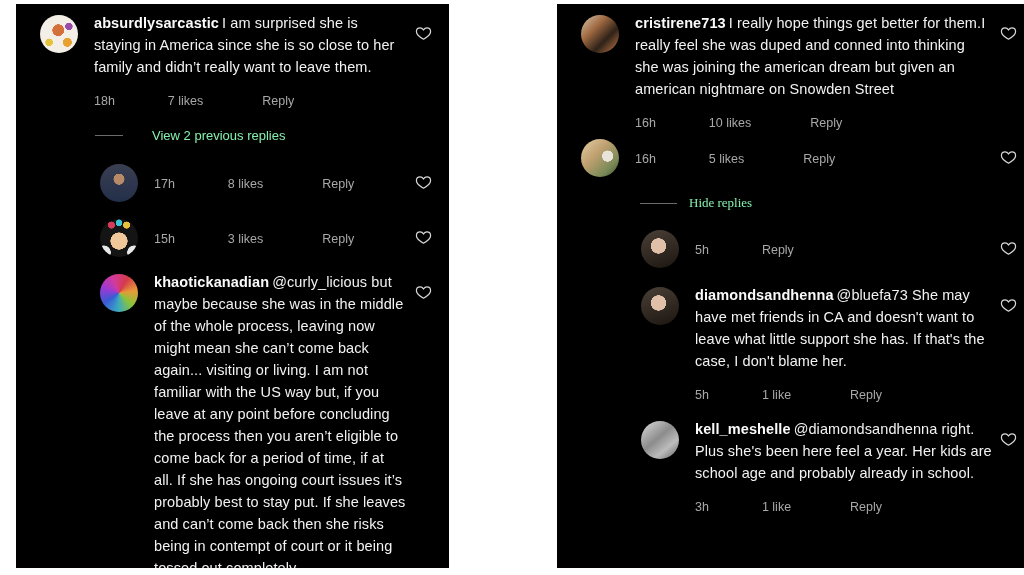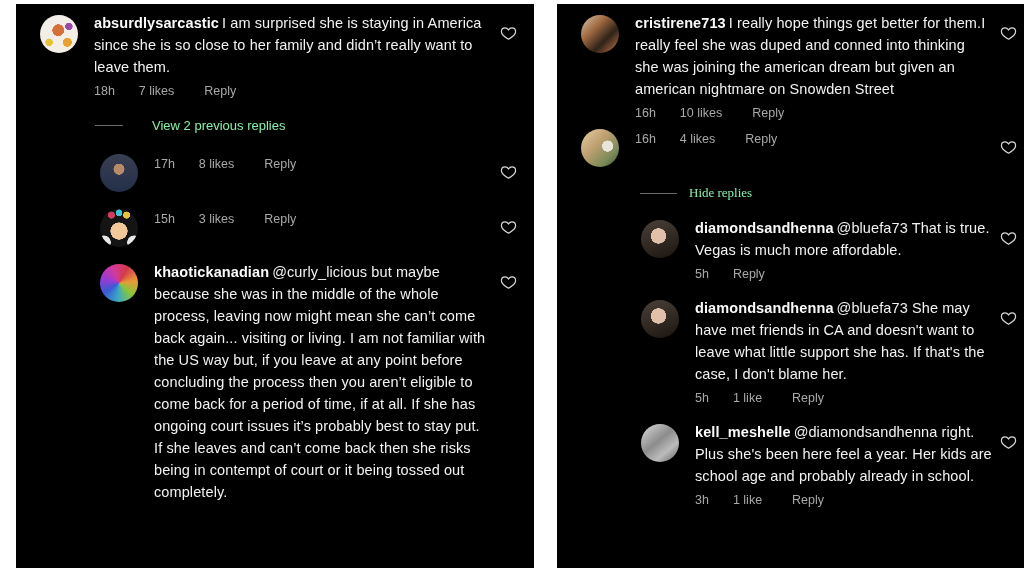--- a/index.html
+++ b/index.html
@@ -11,21 +11,21 @@
     position:relative;
     overflow:hidden;
   }
   .panel {
     position:absolute;
     top:4px;
     height:564px;
     background:#000000;
     overflow:hidden;
   }
-  .panel-left  { left:16px;  width:518px; }
+  .panel-left  { left:16px;  width:433px; }
   .panel-right { left:557px; width:477px; }
 
   .comment {
     display:flex;
     align-items:flex-start;
     padding:0 10px 0 24px;
   }
   .comment.reply { padding-left:84px; }
   .c-avatar {
     width:38px; height:38px;
@@ -41,24 +41,25 @@
     line-height:22px;
     letter-spacing:0.1px;
   }
   .c-user {
     font-weight:bold;
     color:#fafafa;
     margin-right:3px;
     cursor:pointer;
   }
   .c-meta {
-    margin-top:6px;
+    margin-top:16px;
     font-size:12.5px;
     color:#a8a8a8;
     display:flex;
+    gap:29px;
   }
   .c-meta .m-time  { margin-right:24px; }
   .c-meta .m-likes { margin-right:30px; }
   .c-meta span:empty { display:none; }
   .heart-col {
     width:32px; flex:none;
     display:flex; justify-content:center;
     padding-top:13px;
   }
   .heart-col svg { display:block; }
@@ -226,42 +227,39 @@
           <path d="M16.8 4.2c-1.9 0-3.6 1-4.8 2.7C10.8 5.2 9.1 4.2 7.2 4.2 4.3 4.2 2 6.5 2 9.4c0 4.9 10 10.6 10 10.6s10-5.7 10-10.6c0-2.9-2.3-5.2-5.2-5.2z" fill="none" stroke="#d8d8d8" stroke-width="1.7"></path>
         </svg>
     </div>
   </div>
 
   <div class="comment mb6">
     <div class="c-avatar av-bluefa"></div>
     <div class="c-body">
       <div class="c-meta">
         <span class="m-time">16h</span>
-        <span class="m-likes">4 likes</span>
+        <span class="m-likes">5 likes</span>
         <span class="m-reply">Reply</span>
       </div>
     </div>
     <div class="heart-col">
       <svg width="17" height="17" viewBox="0 0 24 24">
           <path d="M16.8 4.2c-1.9 0-3.6 1-4.8 2.7C10.8 5.2 9.1 4.2 7.2 4.2 4.3 4.2 2 6.5 2 9.4c0 4.9 10 10.6 10 10.6s10-5.7 10-10.6c0-2.9-2.3-5.2-5.2-5.2z" fill="none" stroke="#d8d8d8" stroke-width="1.7"></path>
         </svg>
     </div>
   </div>
 
   <div class="divider-row">
     <span class="dline"></span>
     <span>Hide replies</span>
   </div>
 
   <div class="comment reply mb16">
     <div class="c-avatar av-diamonds"></div>
     <div class="c-body">
-      <div class="c-text">
-        <span class="c-user">diamondsandhenna</span><span>@bluefa73 That is true. Vegas is much more affordable.</span>
-      </div>
       <div class="c-meta">
         <span class="m-time">5h</span>
         <span class="m-reply">Reply</span>
       </div>
     </div>
     <div class="heart-col">
       <svg width="17" height="17" viewBox="0 0 24 24">
           <path d="M16.8 4.2c-1.9 0-3.6 1-4.8 2.7C10.8 5.2 9.1 4.2 7.2 4.2 4.3 4.2 2 6.5 2 9.4c0 4.9 10 10.6 10 10.6s10-5.7 10-10.6c0-2.9-2.3-5.2-5.2-5.2z" fill="none" stroke="#d8d8d8" stroke-width="1.7"></path>
         </svg>
     </div>

